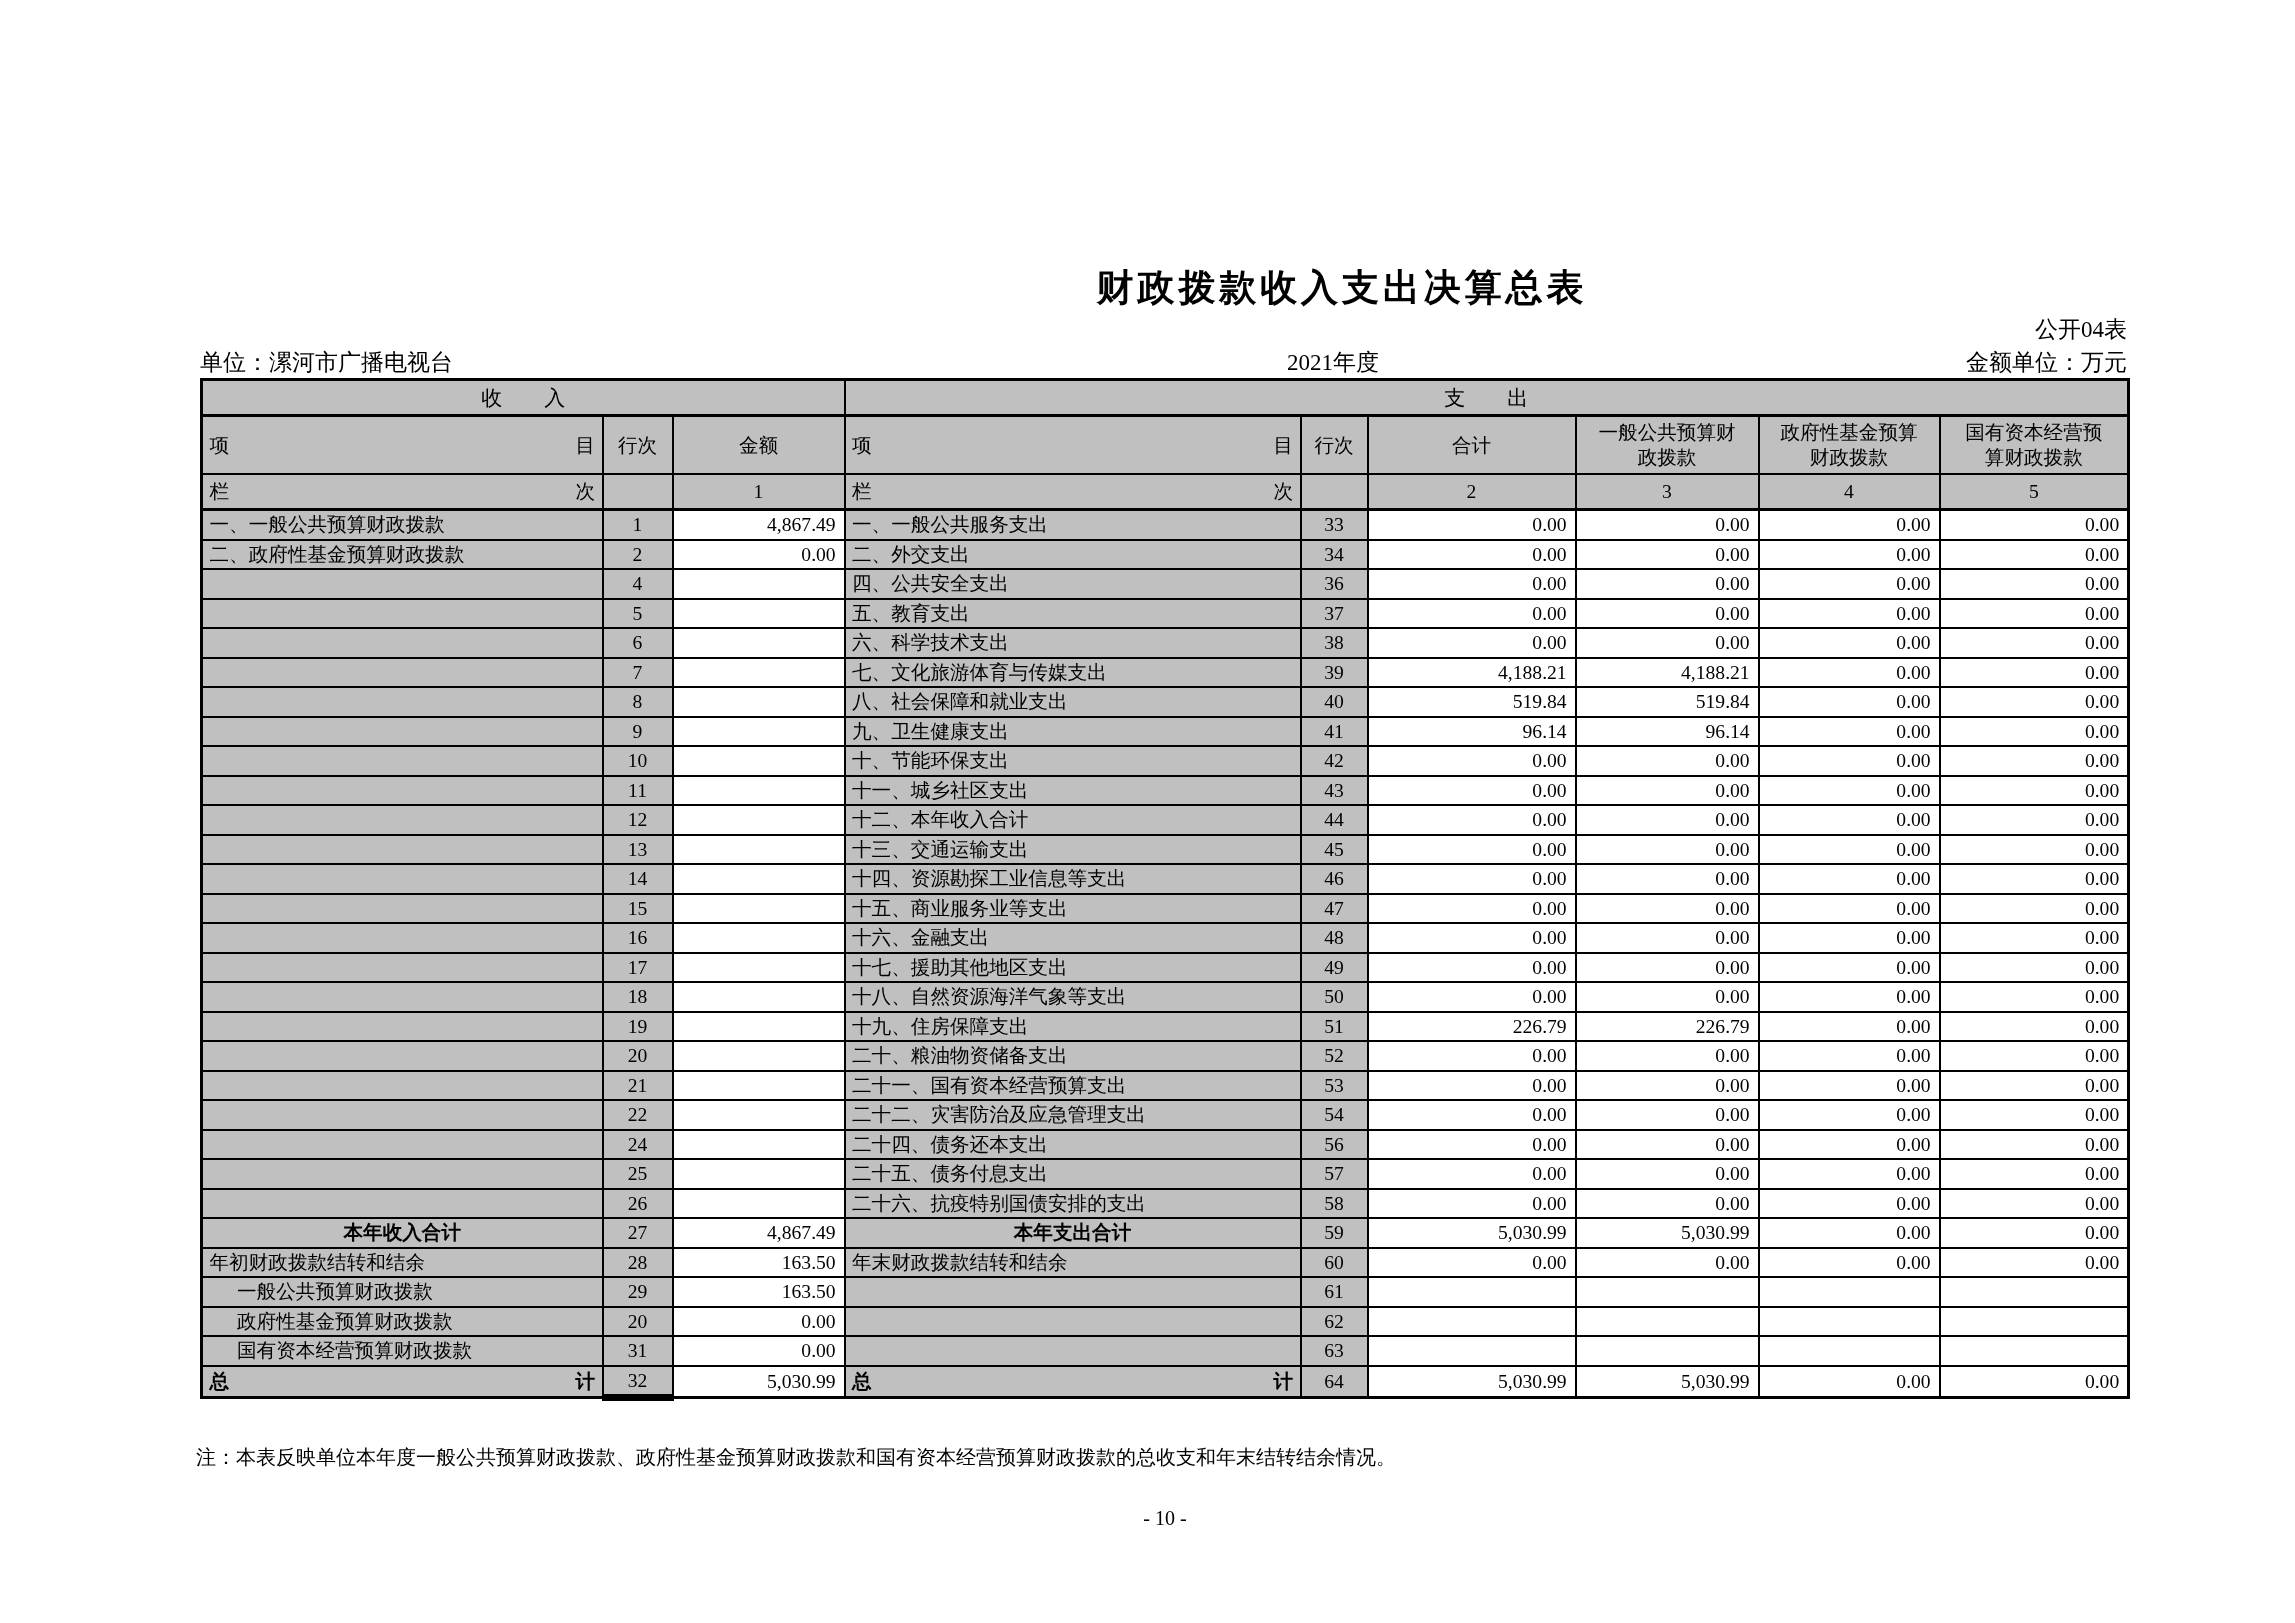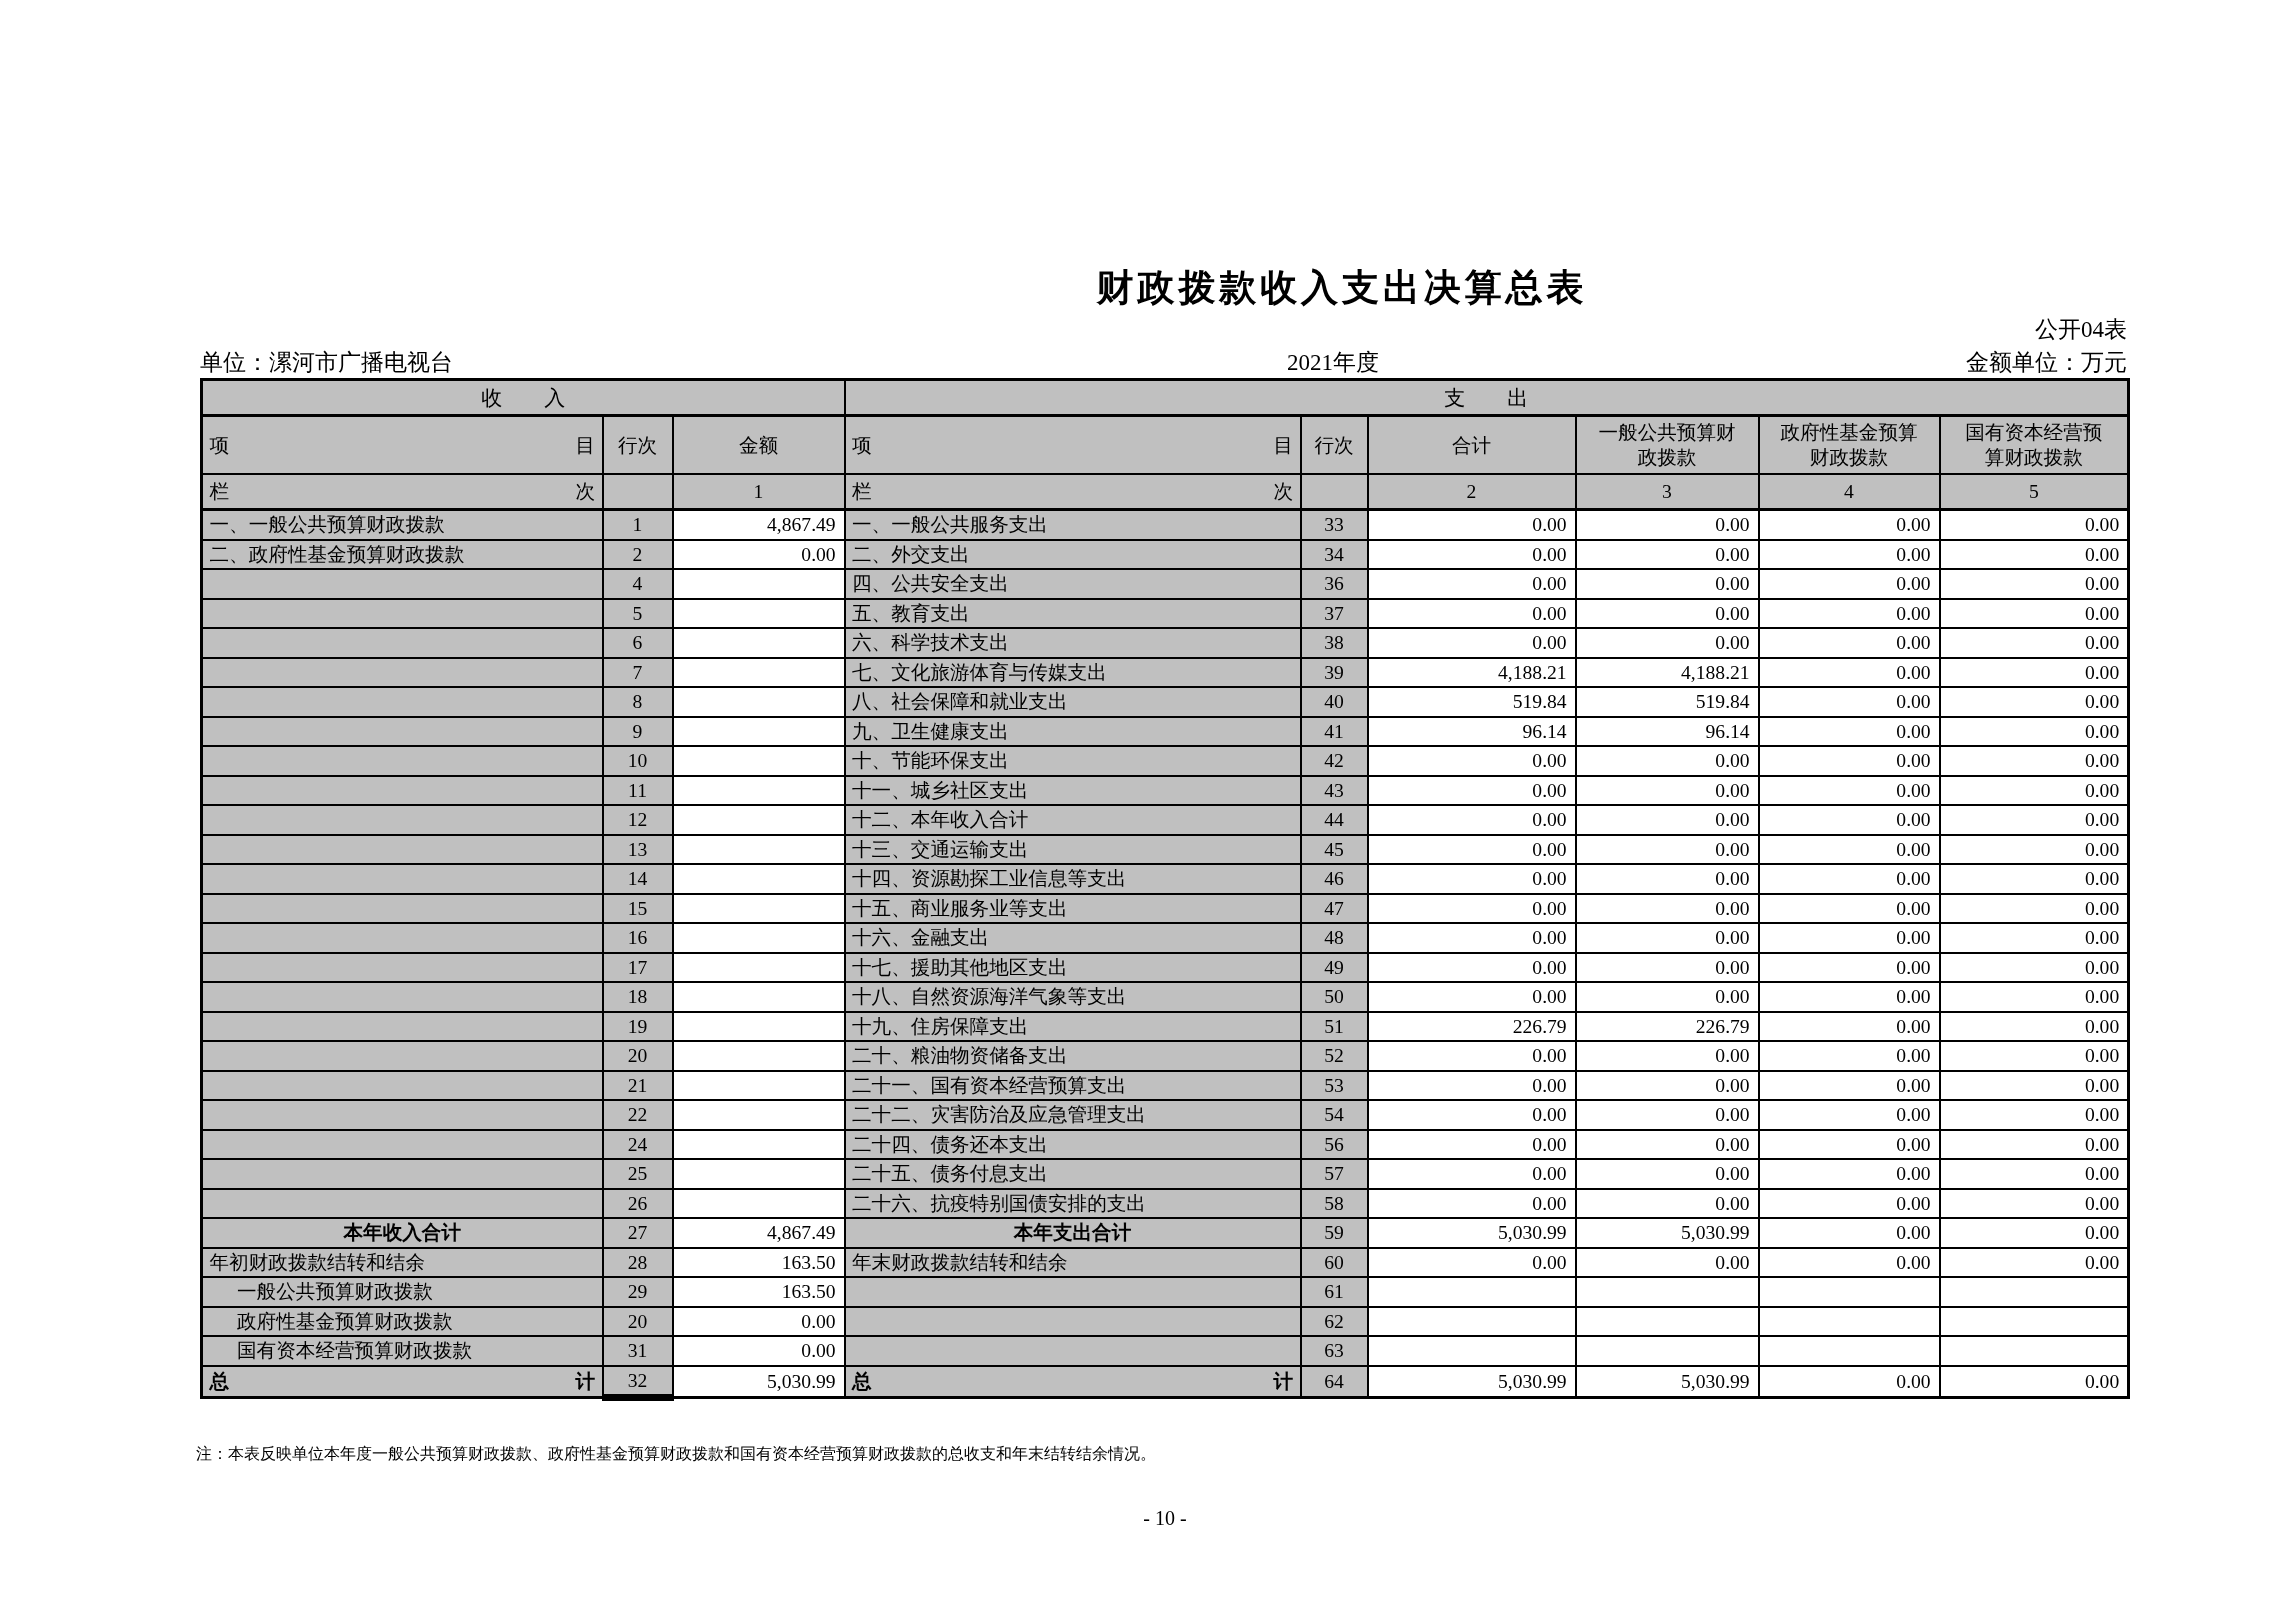--- a/index.html
+++ b/index.html
@@ -34,21 +34,21 @@
   tr.d td{line-height:27.5px;}
   .j{text-align:justify;text-align-last:justify;padding:0 6.5px;}
   .item{text-align:left;padding:0 6.5px;}
   .ind{padding-left:34px;}
   .no{text-align:center;}
   .amt{background:#ffffff;text-align:right;padding:0 7.9px;}
   .bc{text-align:center;font-weight:bold;font-family:"Liberation Sans", sans-serif;}
   .bj{font-weight:bold;font-family:"Liberation Sans", sans-serif;}
   .wrap{white-space:normal;line-height:1.3;padding:0 17px;text-align:center;}
   .blob{border-bottom:7.9px solid #000;}
-  .note{position:absolute;left:196px;top:1444px;font-size:16px;white-space:nowrap;}
+  .note{position:absolute;left:196px;top:1444px;font-size:20px;white-space:nowrap;}
   .pageno{position:absolute;left:1165px;top:1507px;transform:translateX(-50%);font-size:20px;white-space:nowrap;}
 </style>
 </head>
 <body>
 
 <div class="title">财政拨款收入支出决算总表</div>
 <div class="form-code">公开04表</div>
 <div class="meta-unit">单位：漯河市广播电视台</div>
 <div class="meta-year">2021年度</div>
 <div class="meta-amount-unit">金额单位：万元</div>

